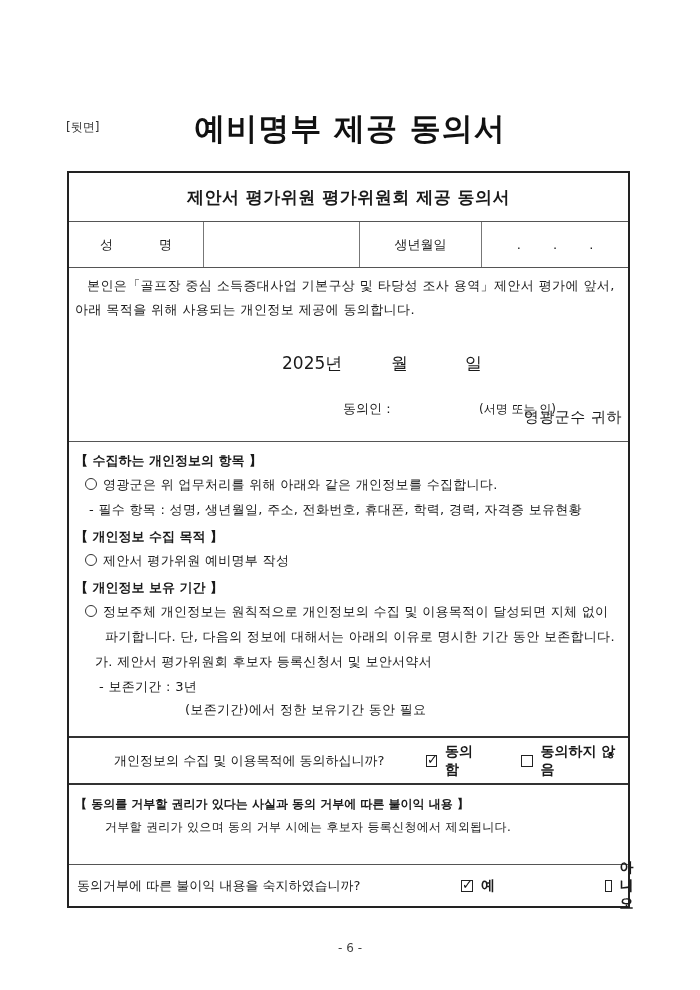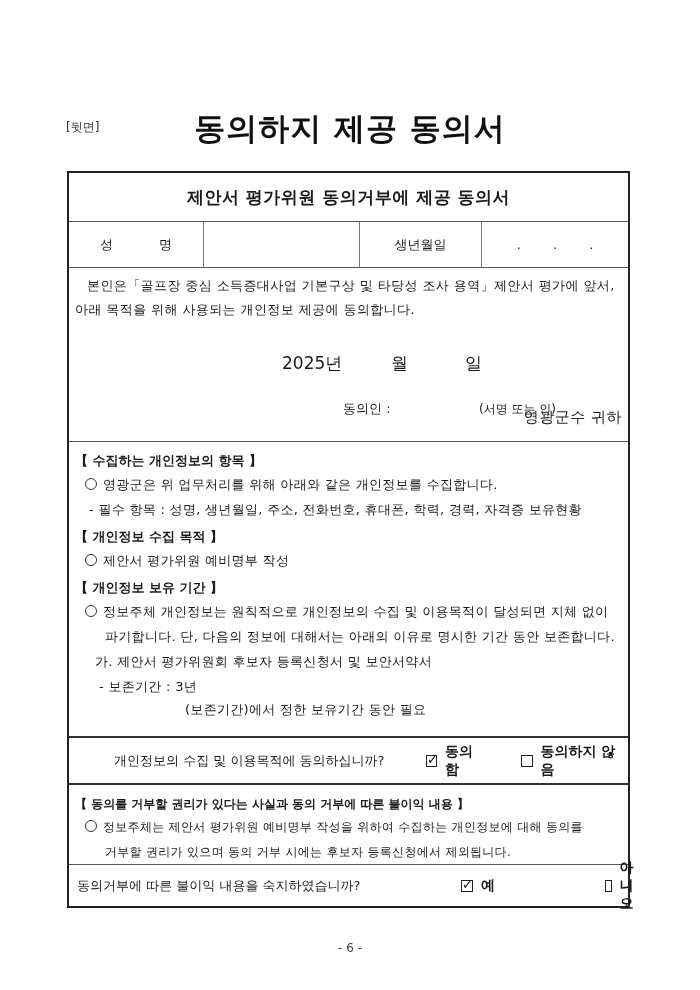--- a/index.html
+++ b/index.html
@@ -72,24 +72,24 @@
   }
   .refuse-block { height: 80px; padding: 4px 6px; font-size: 12px; box-sizing: border-box; }
   .q-row2 { height: 41px; display: flex; align-items: center; padding: 0 8px; font-size: 13px; gap: 48px; }
   .q-text2 { flex: 0 0 336px; }
   .page-num { position: absolute; left: 0; width: 700px; top: 941px; text-align: center; font-size: 12px; color: #444; }
 </style>
 </head>
 <body>
 
 <div class="page-label">[뒷면]</div>
-<div class="doc-title">동의하지 제공 동의서</div>
+<div class="doc-title">예비명부 제공 동의서</div>
 
 <div class="form">
-  <div class="row form-title">제안서 평가위원 동의거부에 제공 동의서</div>
+  <div class="row form-title">제안서 평가위원 평가위원회 제공 동의서</div>
 
   <div class="row info-row">
     <div class="cell c1 name-label">
       <span>성</span>
       <span style="width:46px"></span>
       <span>명</span>
     </div>
     <div class="cell c2"></div>
     <div class="cell c3">생년월일</div>
     <div class="cell c4">. . .</div>
@@ -130,21 +130,20 @@
       <span>동의함</span>
     </div>
     <div class="opt">
       <span class="box"></span>
       <span>동의하지 않음</span>
     </div>
   </div>
 
   <div class="row refuse-block">
     <div class="sec-head">【 동의를 거부할 권리가 있다는 사실과 동의 거부에 따른 불이익 내용 】</div>
-    <div class="line ind1"><span class="circle"></span><span>정보주체는 제안서 평가위원 예비명부 작성을 위하여 수집하는 개인정보에 대해 동의를</span></div>
     <div class="line cont">거부할 권리가 있으며 동의 거부 시에는 후보자 등록신청에서 제외됩니다.</div>
   </div>
 
   <div class="row q-row2">
     <div class="q-text2">동의거부에 따른 불이익 내용을 숙지하였습니까?</div>
     <div class="opt" style="margin-right:62px">
       <span class="box checked"></span>
       <span>예</span>
     </div>
     <div class="opt">

